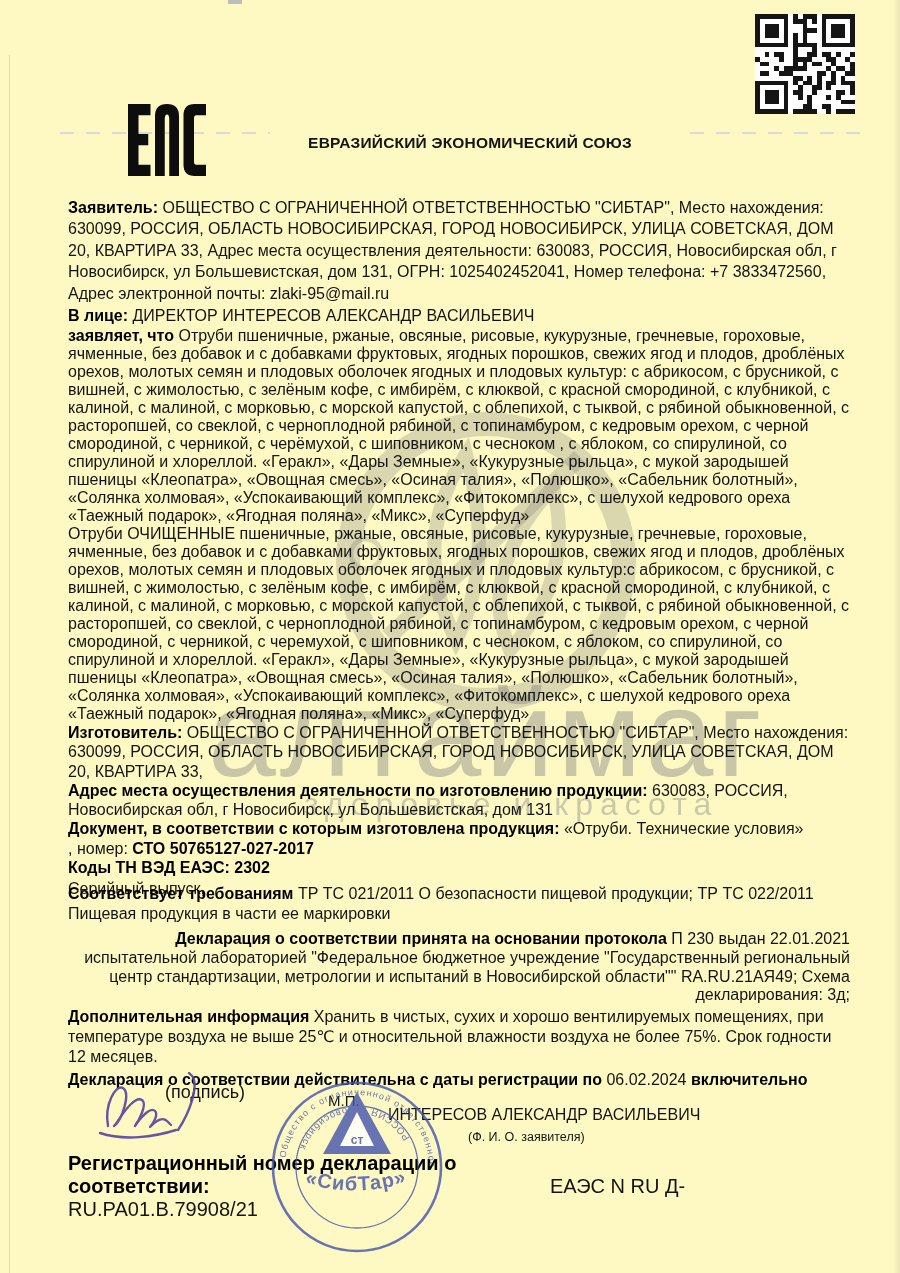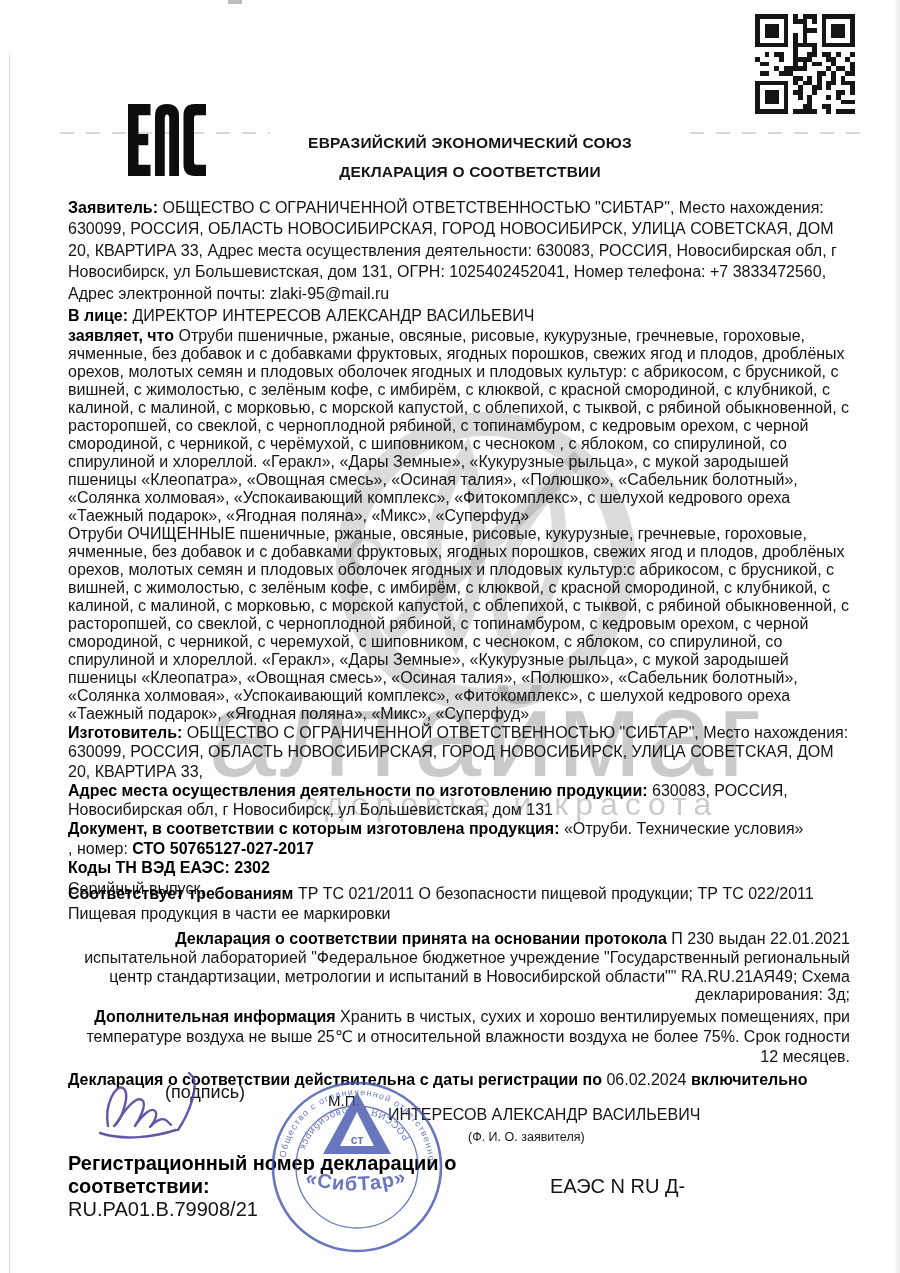--- a/index.html
+++ b/index.html
@@ -1,16 +1,16 @@
 <!DOCTYPE html>
 <html><head>
 <meta charset="utf-8">
 <style>
   html,body{margin:0;padding:0;background:#e9e9e9;}
-  #doc{position:relative;width:900px;height:1273px;background:#ffffff;overflow:hidden;
+  #doc{position:relative;width:900px;height:1273px;background:#fef9c3;overflow:hidden;
        font-family:"Liberation Sans","DejaVu Sans",sans-serif;color:#141414;}
   
   .edge-left{position:absolute;left:9px;top:55px;width:1px;height:1218px;background:#d7d7d7;}
   .edge-right{position:absolute;right:0;top:0;width:7px;height:1273px;
               background:linear-gradient(to right,rgba(0,0,0,0),rgba(0,0,0,.08));}
   .speck{position:absolute;background:#bdbdbd;}
   .dash-line{position:absolute;height:2px;background:repeating-linear-gradient(to right,#d9d9d9 0 14px,transparent 14px 26px);}
 
   
   .eac{position:absolute;left:128px;top:104px;z-index:1;}
@@ -34,21 +34,21 @@
   .p-inperson{line-height:21.4px;margin-top:1px !important;}
   #flow-mid{top:327px;}
   .p-declares{line-height:18px;}
   .p-maker{line-height:19.3px;}
   .p-addr{line-height:19.3px;}
   .p-doc{line-height:19.5px;}
   .p-codes{line-height:20.6px;}
   #flow-low{top:884px;}
   .p-meets{line-height:20px;}
   .p-protocol{line-height:18.8px;margin-top:6px !important;text-align:right;}
-  .p-add{line-height:20px;margin-top:2px !important;text-align:right;}
+  .p-add{line-height:20px;margin-top:2px !important;}
   .p-valid{line-height:20px;margin-top:3px !important;}
   b{color:#000;}
 
   
   .sig-svg{position:absolute;left:92px;top:1072px;z-index:2;}
   .mp{position:absolute;left:328px;top:1092px;font-size:15px;font-weight:normal;z-index:1;}
   .fio{position:absolute;left:388px;top:1106px;font-size:16px;z-index:1;}
   .cap-sign{position:absolute;left:150px;top:1082px;width:110px;text-align:center;font-size:18px;z-index:1;}
   .cap-fio{position:absolute;left:468px;top:1130px;font-size:12.5px;z-index:1;}
   .stamp{position:absolute;left:247px;top:1070px;z-index:2;opacity:.8;}
@@ -77,21 +77,20 @@
         <rect x="0" y="40" width="27" height="15"></rect>
         <rect x="0" y="81" width="30" height="15"></rect>
         <path d="M36,96 L36,16 Q36,0 52,0 Q68,0 68,16 L68,96 L55,96 L55,20 Q55,14 52,14 Q49,14 49,20 L49,96 Z"></path>
         <path d="M74,15 Q74,0 89,0 L104,0 L104,15 L91,15 Q88,15 88,19 L88,77 Q88,81 91,81 L104,81 L104,96 L89,96 Q74,96 74,81 Z"></path>
       </g>
     </svg>
   </div>
 
   <div class="titles">
     <div class="t1">ЕВРАЗИЙСКИЙ ЭКОНОМИЧЕСКИЙ СОЮЗ</div>
-    <div class="t2">ДЕКЛАРАЦИЯ О СООТВЕТСТВИИ</div>
   </div>
 
   <div class="qr">
     <svg id="qr-svg" width="104" height="100" viewBox="0 0 21 21" shape-rendering="crispEdges">
       <rect width="21" height="21" fill="#ffffff"></rect>
       <g id="qmods" fill="#151515">
           <rect x="8" y="0" width="1" height="1"></rect>
           <rect x="10" y="0" width="1" height="1"></rect>
           <rect x="11" y="0" width="1" height="1"></rect>
           <rect x="12" y="0" width="1" height="1"></rect>

